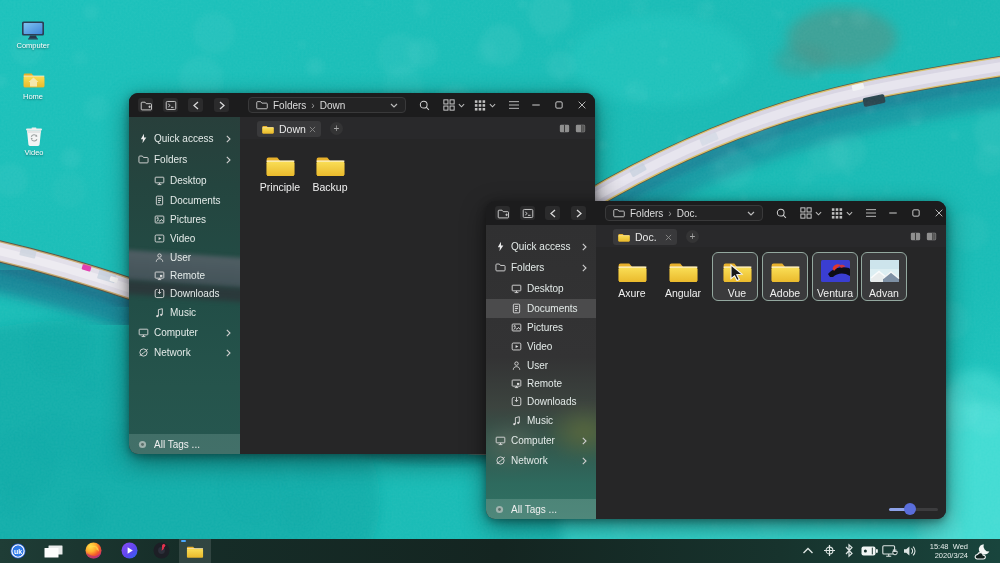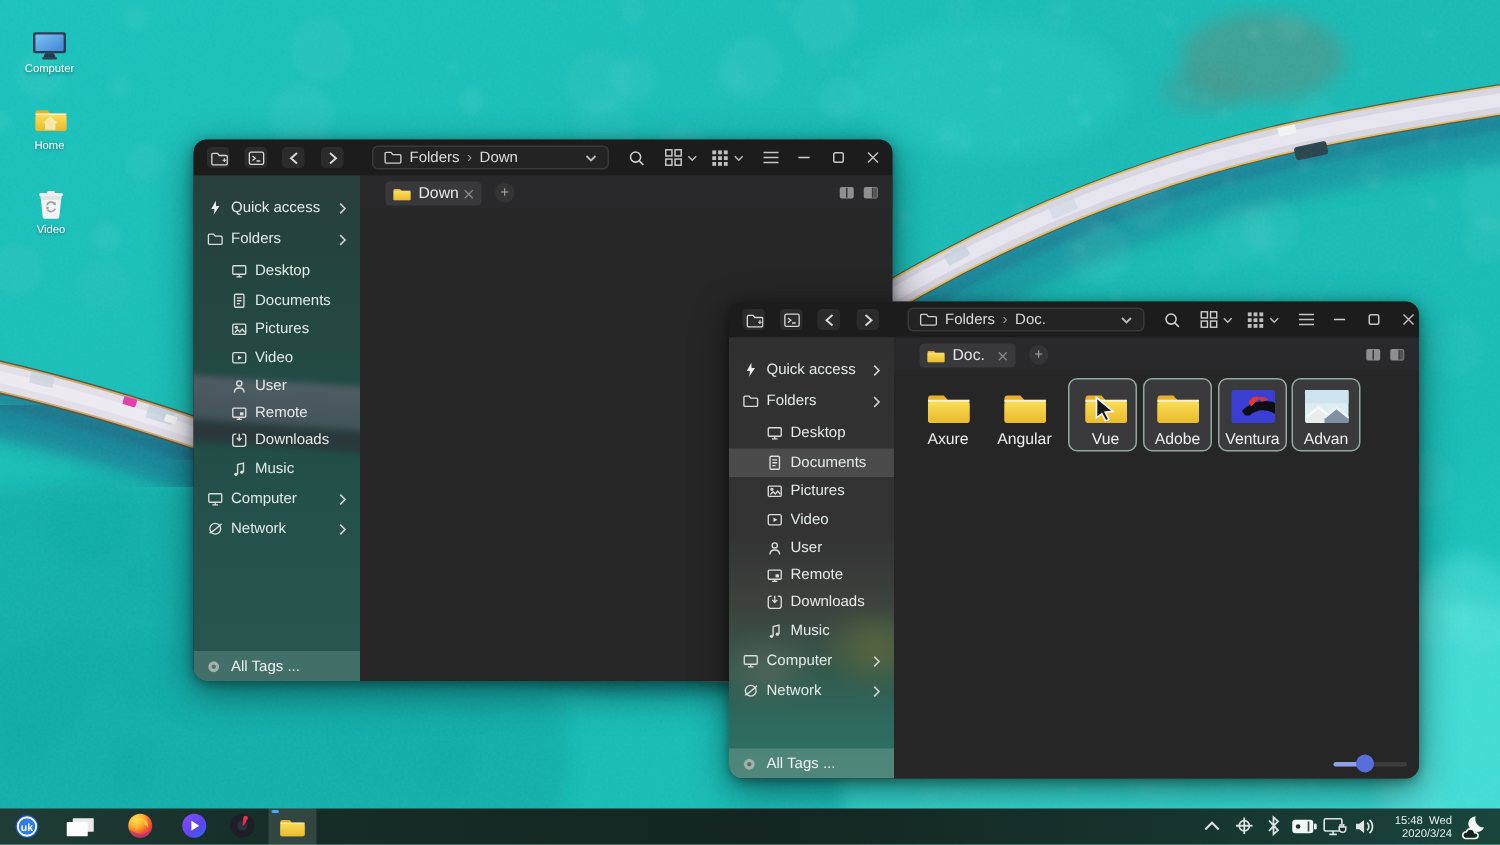--- a/index.html
+++ b/index.html
@@ -630,20 +630,28 @@
           </svg>
         </div>
   <div class="ticon" style="right:9px;top:4px">
           <svg width="11" height="11" viewBox="0 0 13 13">
             <rect x="1" y="2" width="11" height="9" rx="1.5" fill="#8f8f8f"></rect>
             <path d="M8 2.5 v8" stroke="#3a3a3a" stroke-width="1.2"></path>
             <rect x="8.6" y="2.6" width="2.8" height="7.8" fill="#555"></rect>
           </svg>
         </div>
  </div>
+ <div class="content" style="left:111px">
+  <div class="fitem" style="left:14px;top:14px"><svg width="31" height="24" viewBox="0 0 32 26">
+            <use href="#yfolder"></use>
+          </svg>Principle</div>
+  <div class="fitem" style="left:64px;top:14px"><svg width="31" height="24" viewBox="0 0 32 26">
+            <use href="#yfolder"></use>
+          </svg>Backup</div>
+ </div>
 </div>
 
 <div id="w2" class="win" style="left:486px;top:201px;width:460px;height:318px">
  <div class="tbar">
   <div class="tbtn" style="left:9px">
           <svg width="12" height="11" viewBox="0 0 16 15" fill="none" stroke="#d8d8d8" stroke-width="1.2">
             <path d="M1.5 4 c0-.6.4-1 1-1 h4.2 l1.6 2 h6.2 c.6 0 1 .4 1 1 v6.5 c0 .6-.4 1-1 1 h-12 c-.6 0-1-.4-1-1 Z"></path>
             <path d="M11.2 9.3 h3.4 M12.9 7.6 v3.4" stroke-width="1.1"></path>
           </svg>
         </div>

